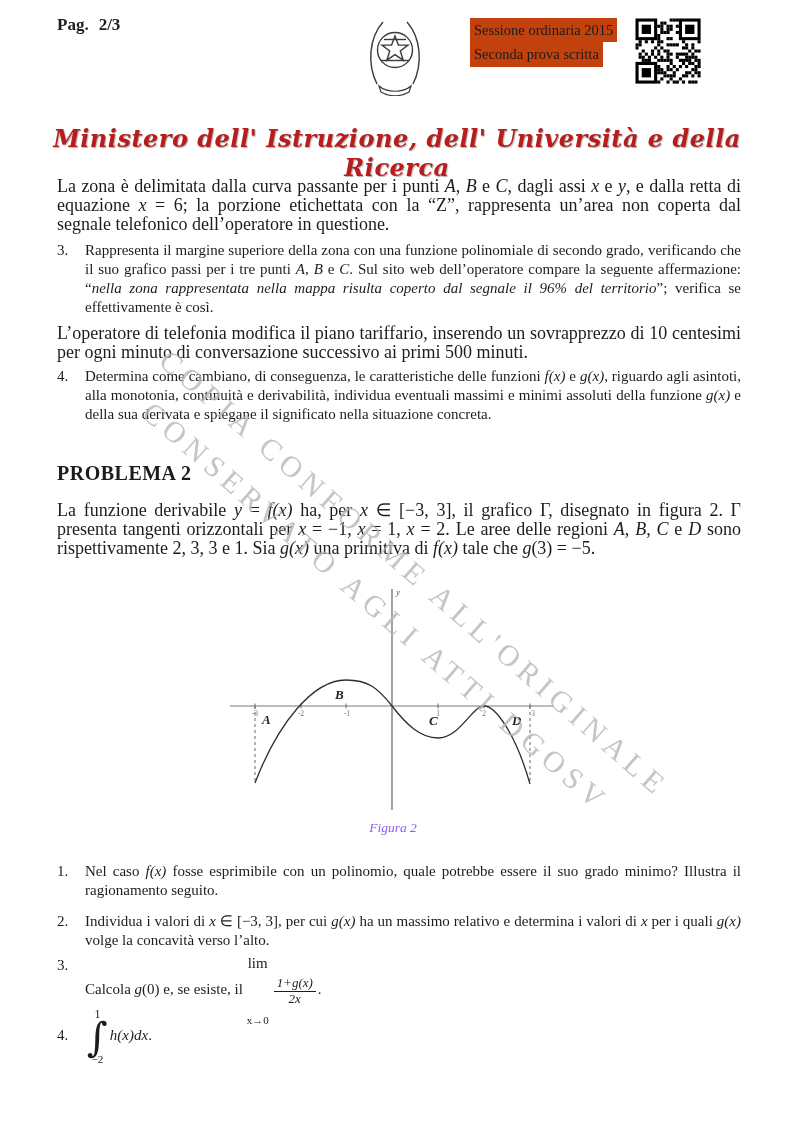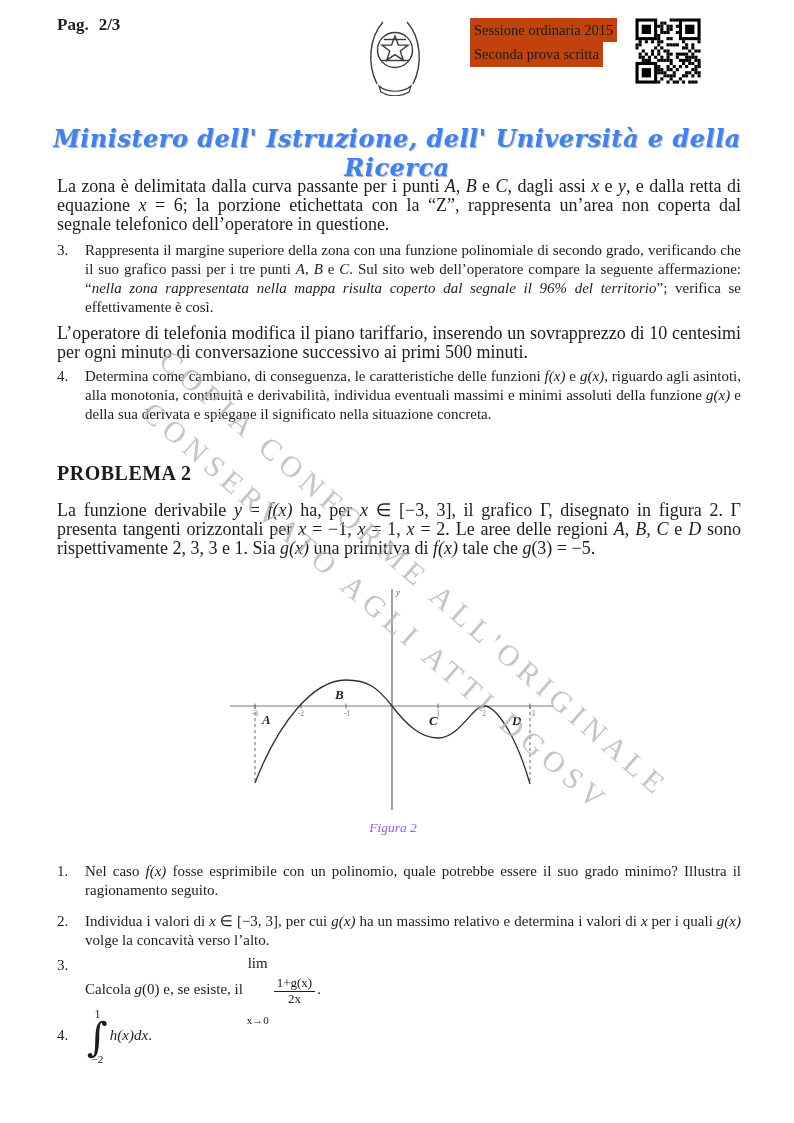--- a/index.html
+++ b/index.html
@@ -10,39 +10,39 @@
   .pagenum{position:absolute;left:57px;top:15px;font-size:17px;font-weight:bold;}
   .pagenum .pv{margin-left:10px;}
   .emblem{position:absolute;left:364px;top:12px;}
   .session{position:absolute;left:470px;top:18px;font-size:14.5px;line-height:1.55;}
   .session span{display:inline-block;background:#c2410c;padding:1px 4px;}
   .qr{position:absolute;left:634px;top:17px;}
 
   
   .title{position:absolute;left:0;top:124px;width:100%;text-align:center;
          font-family:"DejaVu Serif", serif;font-style:italic;font-weight:bold;
-         font-size:24px;letter-spacing:0.5px;color:#3b82f6;
+         font-size:24px;letter-spacing:0.5px;color:#b91c1c;
          text-shadow:1px 1px 1px rgba(80,80,80,0.45);}
 
   
   .para{position:absolute;left:57px;width:684px;font-size:18px;line-height:19px;
         text-align:justify;}
   .li{position:absolute;left:57px;width:684px;font-size:15px;line-height:19px;
       text-align:justify;padding-left:28px;box-sizing:border-box;}
   .li .num{position:absolute;left:0;top:0;}
   .heading{position:absolute;left:57px;font-size:20px;font-weight:bold;letter-spacing:0.5px;font-family:Liberation Serif, serif;}
 
   
   .figure{position:absolute;left:228px;top:583px;width:330px;height:252px;}
   .fig-caption{position:absolute;left:228px;top:820px;width:330px;text-align:center;
                font-style:italic;font-size:13.5px;color:#8b5cf6;}
 
   
   .mfrac{display:inline-flex;flex-direction:column;vertical-align:middle;
-         text-align:center;font-size:13px;line-height:1.15;margin:0 2px;}
+         text-align:center;font-size:13px;font-style:italic;line-height:1.15;margin:0 2px;}
   .mfrac .top{border-bottom:1px solid #1c1c1c;padding:0 3px;}
   .mlim{display:inline-flex;flex-direction:column;vertical-align:middle;
         text-align:center;line-height:1;margin-right:3px;gap:40px;}
   .mlim .sub{font-size:11px;margin-top:4px;}
   .mint{display:inline-flex;flex-direction:column;align-items:center;
         vertical-align:middle;line-height:1;font-size:12px;margin:0 2px;}
   .mint .sign{font-size:40px;line-height:0.85;font-family:"DejaVu Serif",serif;}
   .mint .lo{font-size:11px;}
 
   

